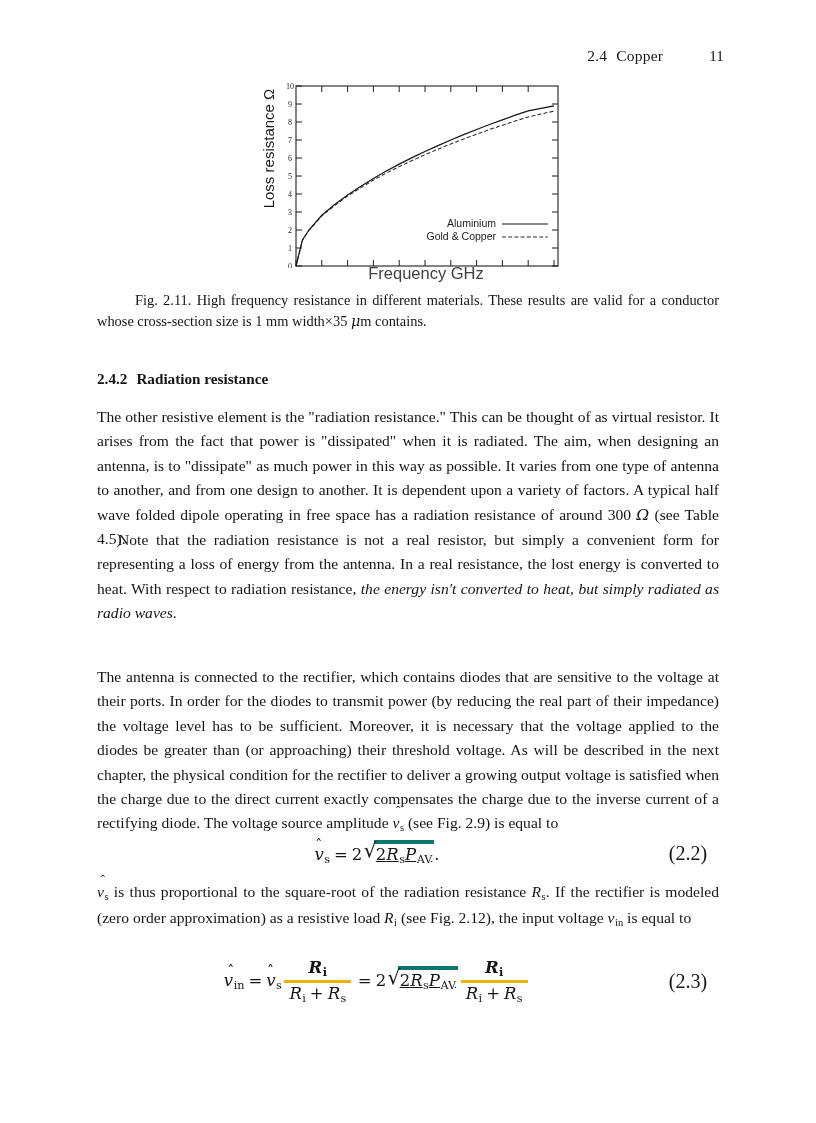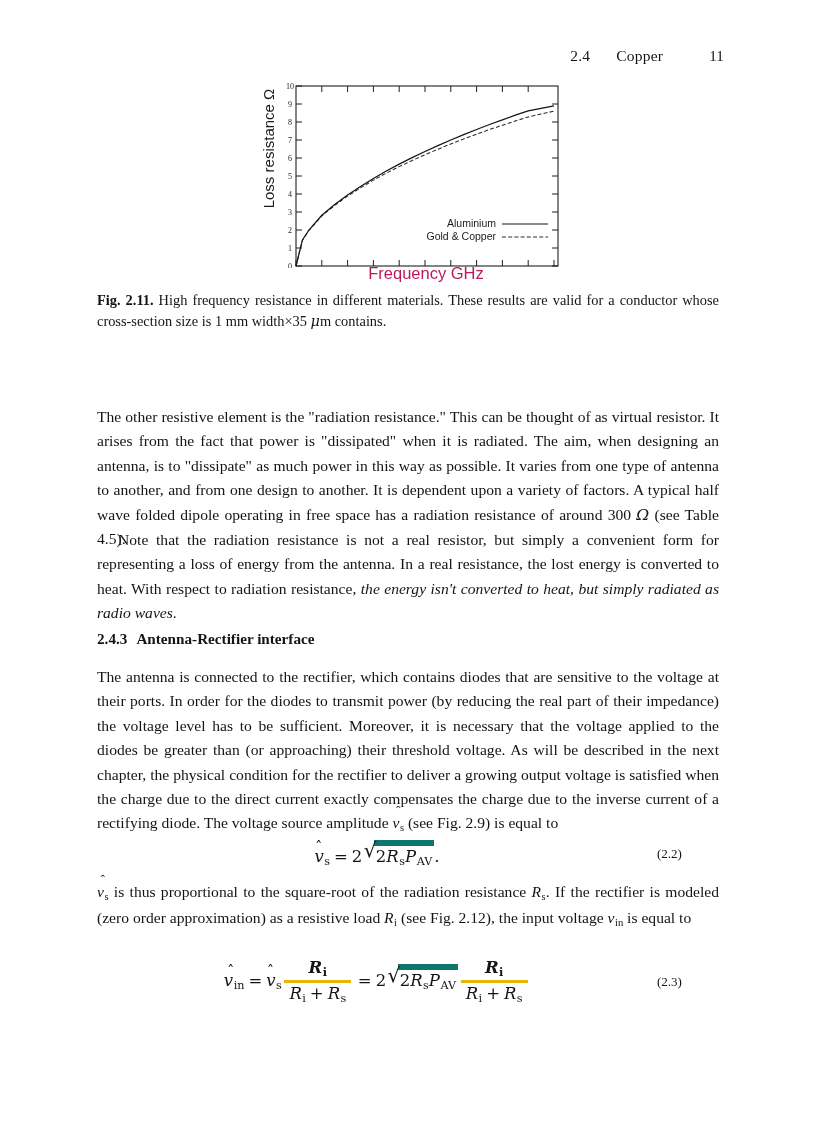--- a/index.html
+++ b/index.html
@@ -24,21 +24,21 @@
   
   .running-header {
     position: absolute;
     top: 47px;
     right: 92px;
     display: flex;
     align-items: baseline;
     font-size: 15.5px;
     letter-spacing: 0.2px;
   }
-  .rh-section-num { margin-right: 26px; }
+  .rh-section-num { margin-right: 9px; }
   .rh-title { margin-right: 46px; }
   .rh-pageno { font-size: 15px; }
 
   
   .figure-block {
     position: absolute;
     left: 236px;
     top: 78px;
     width: 340px;
     height: 205px;
@@ -64,39 +64,39 @@
     white-space: nowrap;
   }
   .xlabel {
     position: absolute;
     left: 59px;
     top: 186px;
     width: 262px;
     text-align: center;
     font-family: "Liberation Sans", sans-serif;
     font-size: 16.5px;
-    color: #be185d;
+    color: #404040;
   }
   .plot-svg {
     position: absolute;
     left: 34px;
     top: 0px;
   }
 
   
   .caption {
     position: absolute;
     left: 97px;
     top: 290px;
     width: 622px;
     font-size: 14.4px;
     line-height: 1.44;
     text-align: justify;
   }
-  .caption b { font-weight: bold; }
+  .caption b { font-weight: normal; margin-left: 38px; }
   .caption .mu { font-family: "DejaVu Serif", serif; font-style: italic; }
 
   
   .section-head {
     position: absolute;
     left: 97px;
     width: 622px;
     font-size: 15.2px;
     font-weight: bold;
   }
@@ -123,23 +123,23 @@
     align-items: center;
     font-size: 16.5px;
   }
   .eq-body {
     flex: 1;
     text-align: center;
     font-family: "DejaVu Serif", serif;
   }
   .eq-num {
     width: 62px;
-    text-align: left;
+    text-align: center;
     font-family: "Liberation Serif", serif;
-    font-size: 13px;
+    font-size: 20px;
   }
 
   
   .mvar { font-style: italic; }
   .msub {
     font-size: 0.68em;
     vertical-align: -0.28em;
     font-style: normal;
     margin-left: 0.5px;
   }
@@ -167,22 +167,23 @@
   .sqrt::before {
     content: "\221A";
     position: absolute;
     left: 0;
     top: -0.08em;
     font-size: 1.22em;
     font-style: normal;
   }
   .sqrt > .radicand {
     display: inline-block;
-    border-top: 6px solid #0f766e;
+    border-top: 4px solid #0f766e;
     padding: 0.06em 0.12em 0 0.12em;
+    text-decoration: underline;
   }
   .frac {
     display: inline-block;
     vertical-align: middle;
     text-align: center;
     margin: 0 0.16em;
     line-height: 1.16;
   }
   .frac > .num {
     display: block;
@@ -313,32 +314,32 @@
 
       <div class="xlabel">Frequency GHz</div>
     </div>
   </div>
 
   <div class="caption">
     <b>Fig. 2.11.</b>
     <span>High frequency resistance in different materials. These results are valid for a conductor whose cross-section size is 1 mm width×35 </span><span class="mu">μ</span><span>m contains.</span>
   </div>
 
+  <div class="section-head" style="top:370px;">
+    <span class="num">2.4.2</span><span>Radiation resistance</span>
+  </div>
 
   <div class="para" style="top:405px;">
     <span>The other resistive element is the "radiation resistance." This can be thought of as virtual resistor. It arises from the fact that power is "dissipated" when it is radiated. The aim, when designing an antenna, is to "dissipate" as much power in this way as possible. It varies from one type of antenna to another, and from one design to another. It is dependent upon a variety of factors. A typical half wave folded dipole operating in free space has a radiation resistance of around 300 </span><span class="omega-serif">Ω</span><span> (see Table 4.5).</span>
   </div>
 
   <div class="para indent" style="top:528px;">
     <span>Note that the radiation resistance is not a real resistor, but simply a convenient form for representing a loss of energy from the antenna. In a real resistance, the lost energy is converted to heat. With respect to radiation resistance, </span><i>the energy isn't converted to heat, but simply radiated as radio waves</i><span>.</span>
   </div>
 
-  <div class="section-head" style="top:630px;">
-    <span class="num">2.4.3</span><span>Antenna-Rectifier interface</span>
-  </div>
 
   <div class="para" style="top:665px;">
     <span>The antenna is connected to the rectifier, which contains diodes that are sensitive to the voltage at their ports. In order for the diodes to transmit power (by reducing the real part of their impedance) the voltage level has to be sufficient. Moreover, it is necessary that the voltage applied to the diodes be greater than (or approaching) their threshold voltage. As will be described in the next chapter, the physical condition for the rectifier to deliver a growing output voltage is satisfied when the charge due to the direct current exactly compensates the charge due to the inverse current of a rectifying diode. The voltage source amplitude </span><span class="hatwrap mvar"><span class="hatmark">̂</span><span>v</span><span class="msub">s</span></span><span> (see Fig. 2.9) is equal to</span>
   </div>
 
   <div class="eq-row" style="top:840px;">
     <div class="eq-body">
       <span class="hatwrap mvar"><span class="hatmark">̂</span><span>v</span><span class="msub">s</span></span><span class="op">=</span><span>2</span><span class="sqrt"><span class="radicand"><span>2</span><span class="mvar">R</span><span class="msub">s</span><span class="mvar">P</span><span class="msub">AV</span></span></span><span>.</span>
     </div>
     <div class="eq-num">(2.2)</div>

